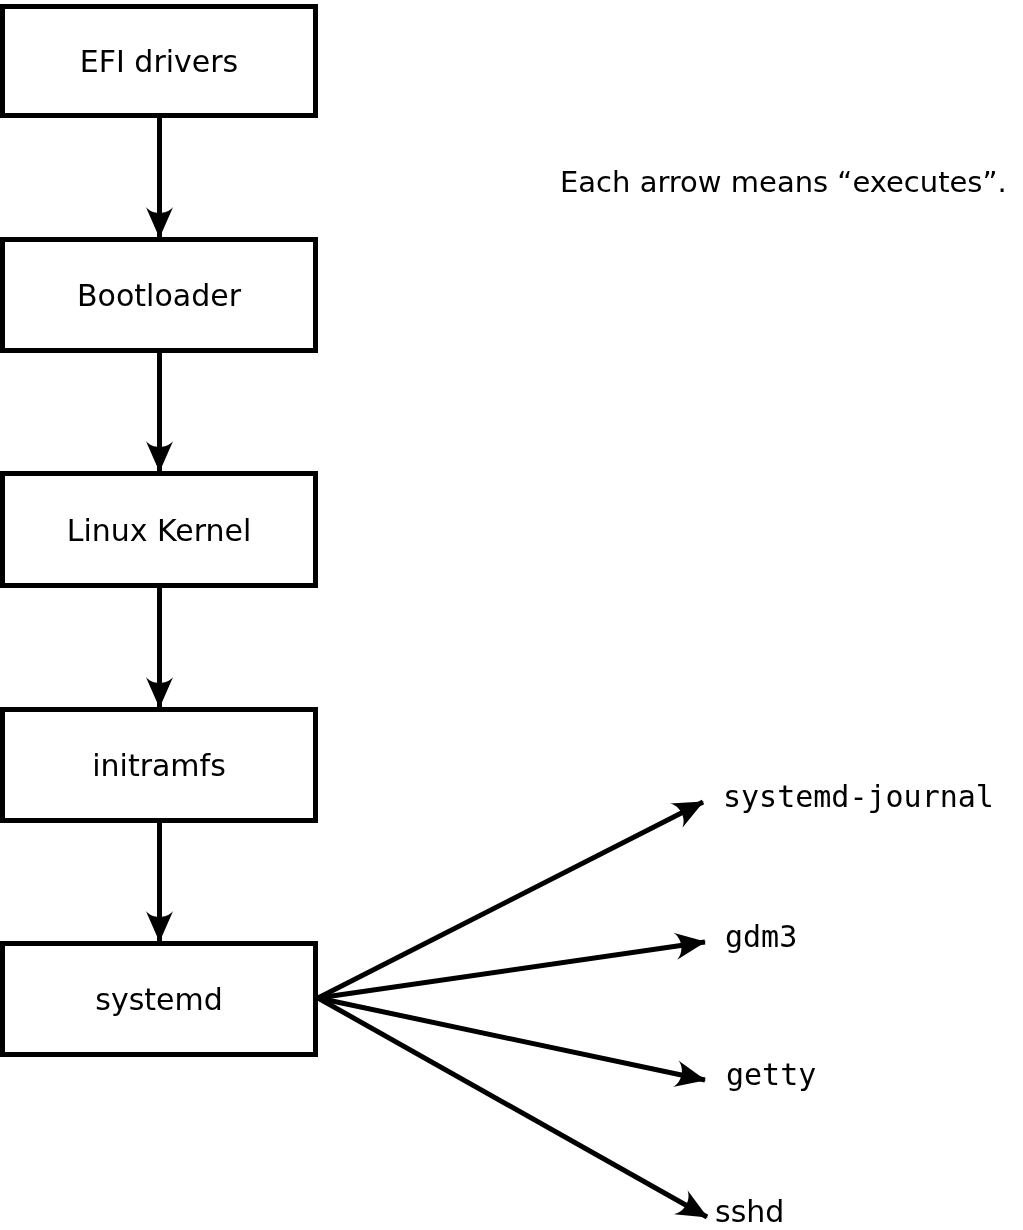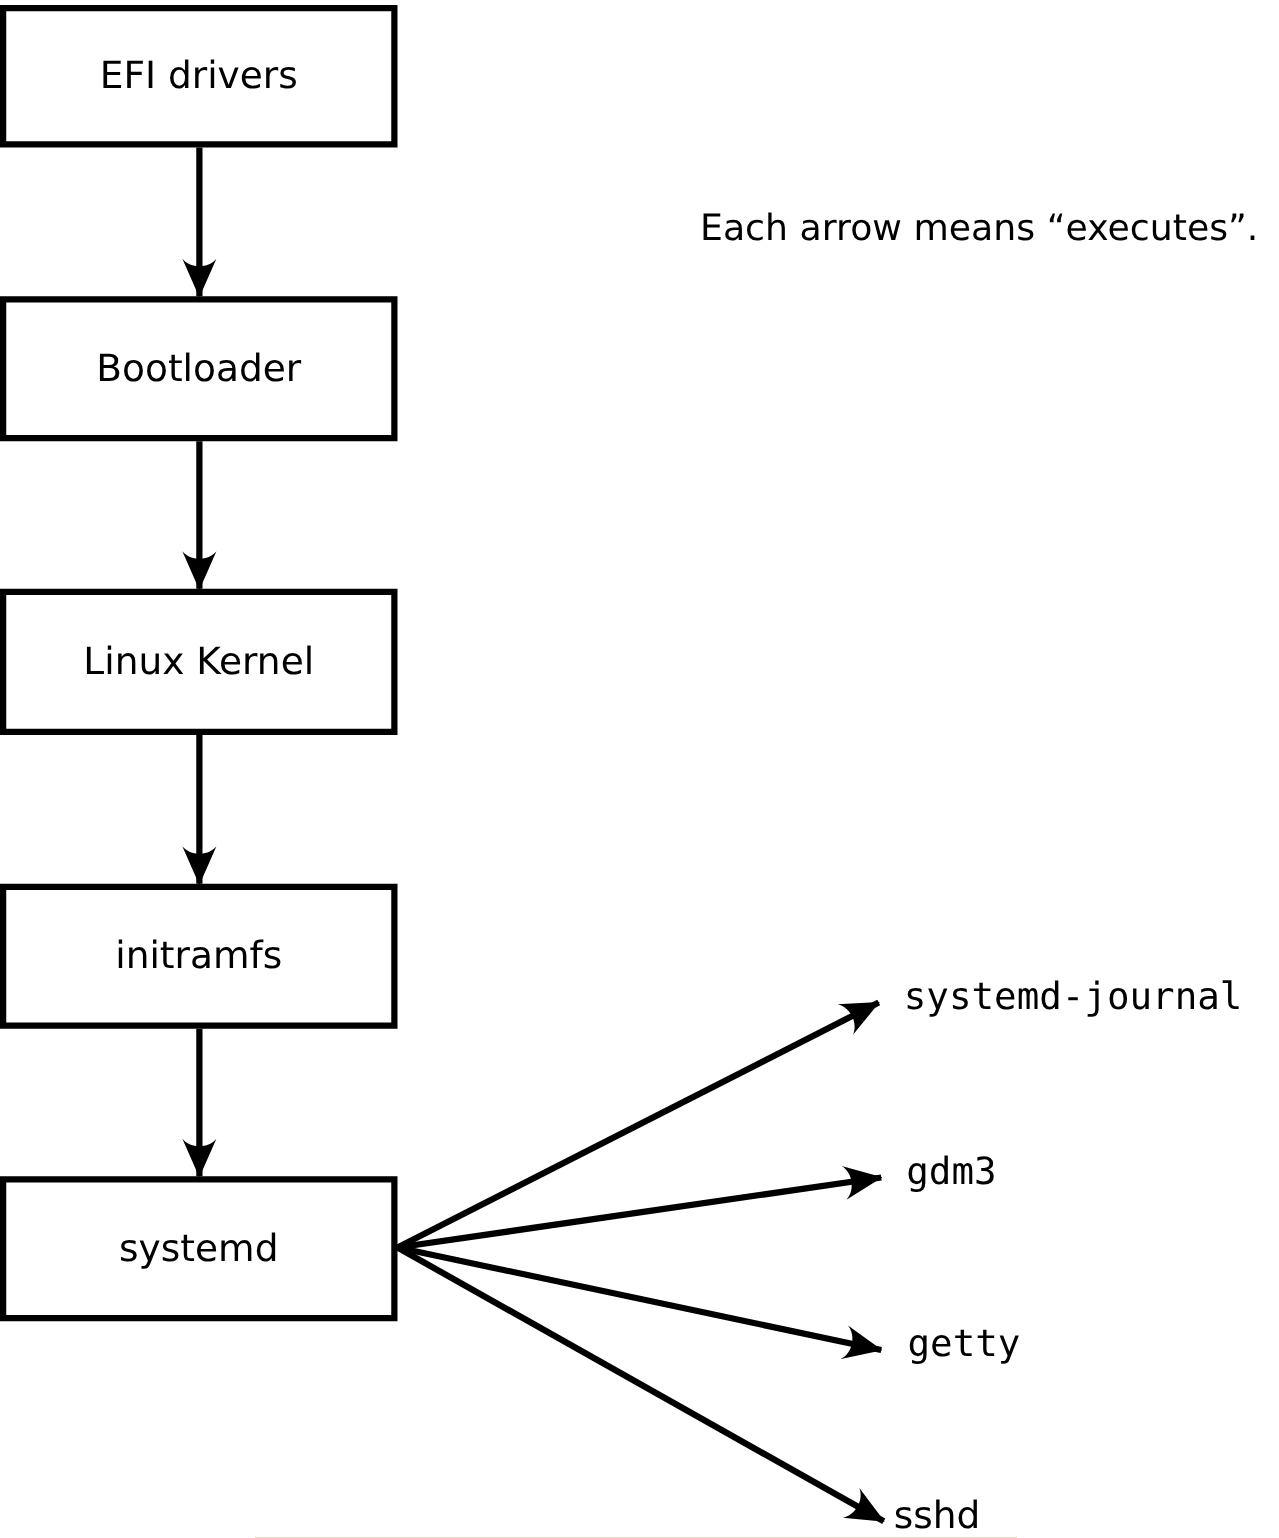--- a/index.html
+++ b/index.html
@@ -8,21 +8,21 @@
     background: #ffffff;
     width: 1023px;
     height: 1230px;
     overflow: hidden;
     font-family: "DejaVu Sans", sans-serif;
   }
   #canvas {
     position: relative;
     width: 988px;
     height: 1230px;
-    background: #a16207;
+    background: #f0abfc;
   }
   svg { display: block; }
   .box-rect {
     fill: #ffffff;
     stroke: #000000;
     stroke-width: 5px;
   }
   .edge {
     stroke: #000000;
     stroke-width: 5px;

